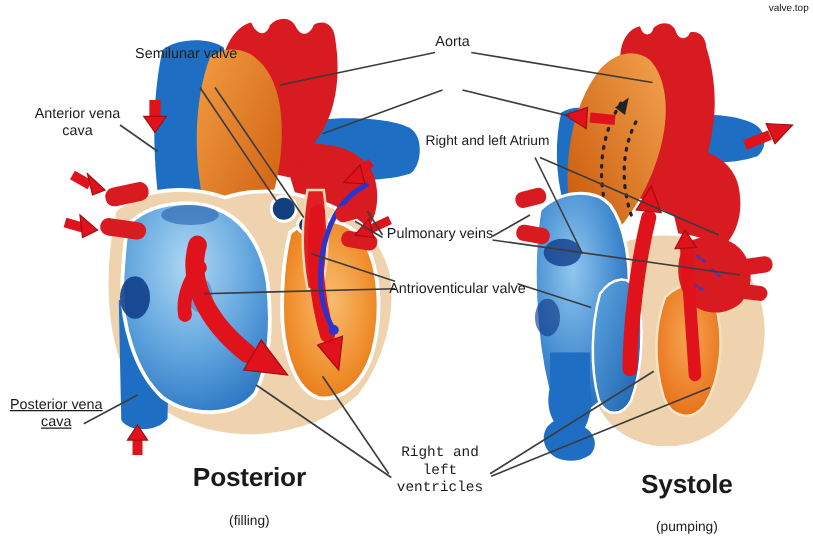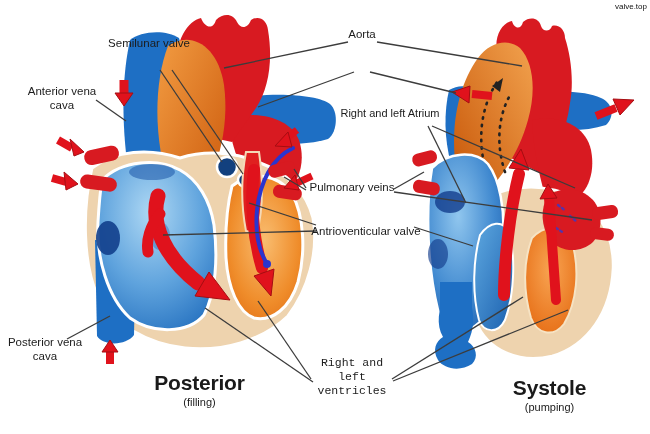--- a/index.html
+++ b/index.html
@@ -7,21 +7,21 @@
     position:relative;width:650px;height:434px;background:#fff;overflow:hidden;
     font-family:"Liberation Sans",sans-serif;color:#1a1a1a;
   }
   .art{position:absolute;left:0;top:0;width:650px;height:434px;}
   .lbl{
     position:absolute;font-size:11.5px;line-height:1.22;text-align:center;
     color:#1c1c1c;font-weight:normal;
   }
   .nowrap{white-space:nowrap;text-align:center;}
   .caption-title{font-size:21px;font-weight:bold;letter-spacing:-0.2px;text-align:center;}
-  .caption-sub{font-size:11px;text-align:center;margin-top:1px;}
+  .caption-sub{font-size:11px;text-align:center;margin-top:16px;}
   .caption{position:absolute;}
   .watermark{
     position:absolute;top:2px;right:3px;font-size:8px;color:#111;
     font-family:"Liberation Sans",sans-serif;
   }
 </style>
 </head>
 <body>
 
 <div class="canvas">
@@ -226,21 +226,21 @@
       <line x1="393" y1="381" x2="568" y2="310"></line>
     </g>
   </svg>
 
   <div class="lbl" style="left:103px;top:36px;width:92px;">Semilunar valve</div>
   <div class="lbl" style="left:16px;top:84px;width:92px;">Anterior vena cava</div>
   <div class="lbl nowrap" style="left:330px;top:27px;width:64px;">Aorta</div>
   <div class="lbl nowrap" style="left:306px;top:180px;width:92px;">Pulmonary veins</div>
   <div class="lbl nowrap" style="left:328px;top:107px;width:124px;font-size:11px;">Right and left Atrium</div>
   <div class="lbl" style="left:310px;top:224px;width:112px;">Antrioventicular valve</div>
-  <div class="lbl" style="left:4px;top:335px;width:82px;">Posterior vena cava</div>
+  <div class="lbl" style="left:4px;top:317px;width:82px;text-decoration:underline;">Posterior vena cava</div>
   <div class="lbl" style="left:308px;top:356px;width:88px;font-family:Liberation Mono, monospace;">Right and left ventricles</div>
 
   <div class="caption" style="left:142px;top:371px;width:115px;">
     <div class="caption-title">Posterior</div>
     <div class="caption-sub">(filling)</div>
   </div>
   <div class="caption" style="left:492px;top:376px;width:115px;">
     <div class="caption-title">Systole</div>
     <div class="caption-sub">(pumping)</div>
   </div>

